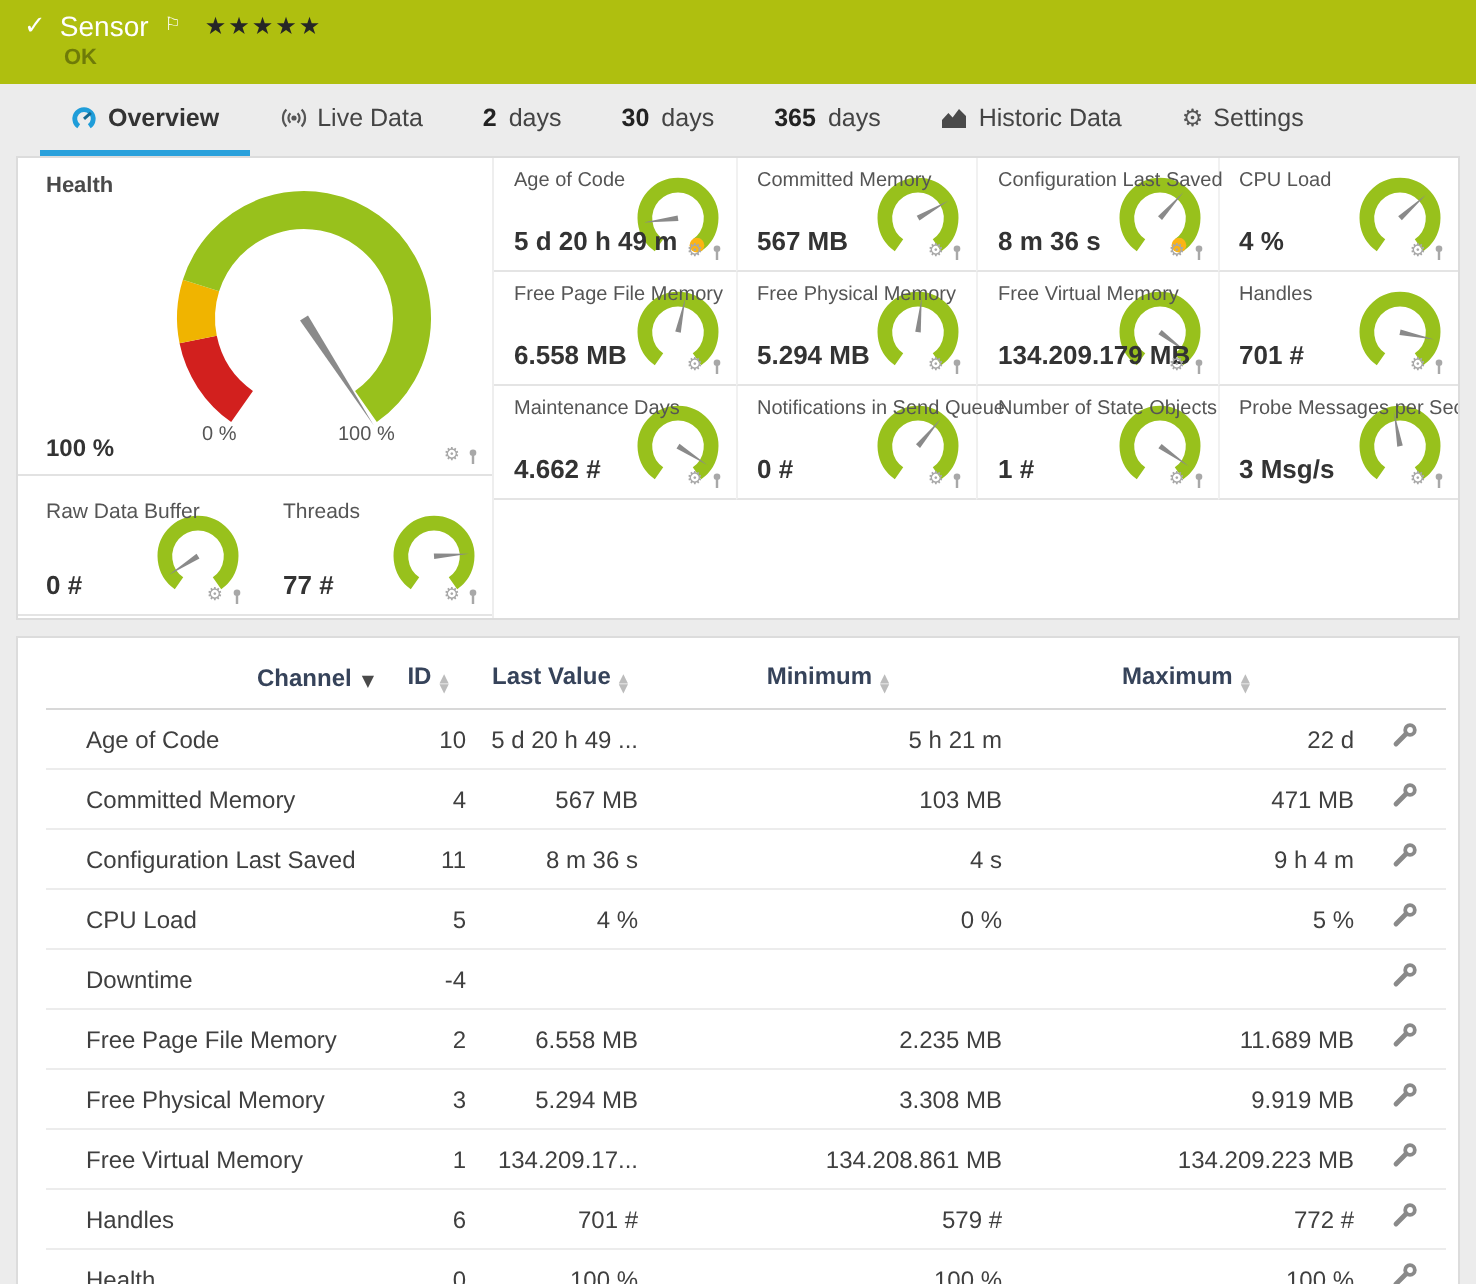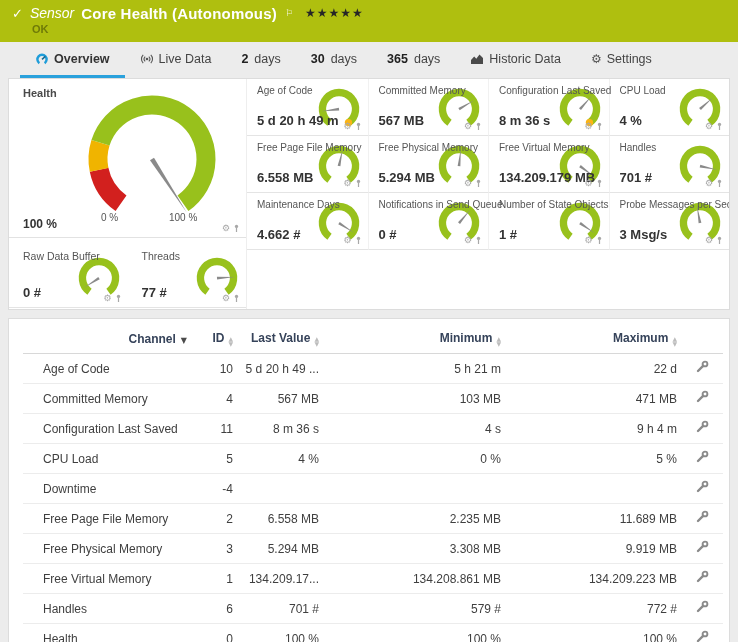--- a/index.html
+++ b/index.html
@@ -7,21 +7,21 @@
     width:738px;height:642px;overflow:hidden;background:#ececec;
     font-family:"Liberation Sans","DejaVu Sans",sans-serif;
     -webkit-font-smoothing:antialiased;
   }
   .sym{font-family:"DejaVu Sans",sans-serif}
 
   
   .banner{background:#afbf0f;height:42px;box-sizing:border-box;padding:5px 12px 0 12px;color:#fff}
   .banner-row{display:flex;align-items:center;gap:7px;line-height:17px}
   .check{font-size:13px;font-weight:bold}
-  .sensor-label{font-style:italic;font-size:14px}
+  .sensor-label{font-size:14px}
   .banner-title{font-size:15px;font-weight:bold;letter-spacing:.2px}
   .flag{font-size:9px;vertical-align:super;margin-left:1px}
   .stars{color:#262626;font-size:12px;letter-spacing:1px;margin-left:5px;cursor:pointer}
   .status-line{margin-left:20px;font-size:11px;font-weight:bold;color:#6f7b08;line-height:14px}
 
   
   .tabbar{display:flex;align-items:stretch;height:36px;padding:0 10px;margin-left:10px}
   .tab{display:flex;align-items:center;gap:5px;padding:0 15px;font-size:12.5px;color:#444;
        border-bottom:3px solid transparent;box-sizing:border-box;cursor:pointer;white-space:nowrap}
   .tab.active{border-bottom-color:#2aa1dc;color:#333;font-weight:bold}
@@ -53,37 +53,36 @@
   .sg{position:absolute;right:3px;top:8px;width:52px;height:46px}
   .bottom-row .sg{top:12px}
   .gcard-value{position:absolute;left:10px;bottom:7px;font-size:13px;font-weight:bold;color:#333}
   .bottom-row .gcard-value{left:14px}
   .card-icons{position:absolute;right:6px;bottom:4px;display:flex;align-items:center;gap:3px;color:#a8a8a8;z-index:3}
   .card-icons .gear-char{font-size:9px;line-height:9px;color:#a8a8a8;cursor:pointer}
 
   
   .table-panel{margin-top:8px;padding:4px 8px 0 14px;height:400px}
   table{width:100%;border-collapse:collapse;font-size:12px;table-layout:fixed}
-  th{font-weight:bold;color:#36435a;text-align:right;padding:8px 4px 7px 4px;border-bottom:1px solid #d8d8d8;white-space:nowrap;cursor:pointer}
+  th{font-weight:bold;color:#36435a;text-align:center;padding:8px 4px 7px 4px;border-bottom:1px solid #d8d8d8;white-space:nowrap;cursor:pointer}
   th.channel{text-align:right;padding-left:20px}
   td{padding:6px 4px;border-bottom:1px solid #ececec;color:#3f3f3f;text-align:right;white-space:nowrap;overflow:hidden}
   td.channel{text-align:left;padding-left:20px}
   td.action{text-align:center;overflow:visible}
   .sort-stack{display:inline-flex;flex-direction:column;font-size:6px;line-height:5px;color:#bcbcbc;margin-left:4px;vertical-align:1px}
   .sort-active{font-size:8px;color:#4a4a4a;margin-left:5px}
   .wrench{cursor:pointer}
 </style>
 </head>
 <body>
 
 <div class="banner">
   <div class="banner-row">
     <span class="check sym">✓</span>
     <span class="sensor-label">Sensor</span>
-    <span class="banner-title">Core Health (Autonomous)</span>
       <span class="flag sym">⚐</span>
     <span class="stars sym">★★★★★</span>
   </div>
   <div class="status-line">OK</div>
 </div>
 
 <div class="tabbar" id="tabbar">
     <div class="tab active">
       <svg viewBox="0 0 14 14" width="14" height="14">
         <path d="M 4.36 11.17 A 4.6 4.6 0 1 1 9.64 11.17" stroke="#1f9dd9" stroke-width="2.4" fill="none"></path>

